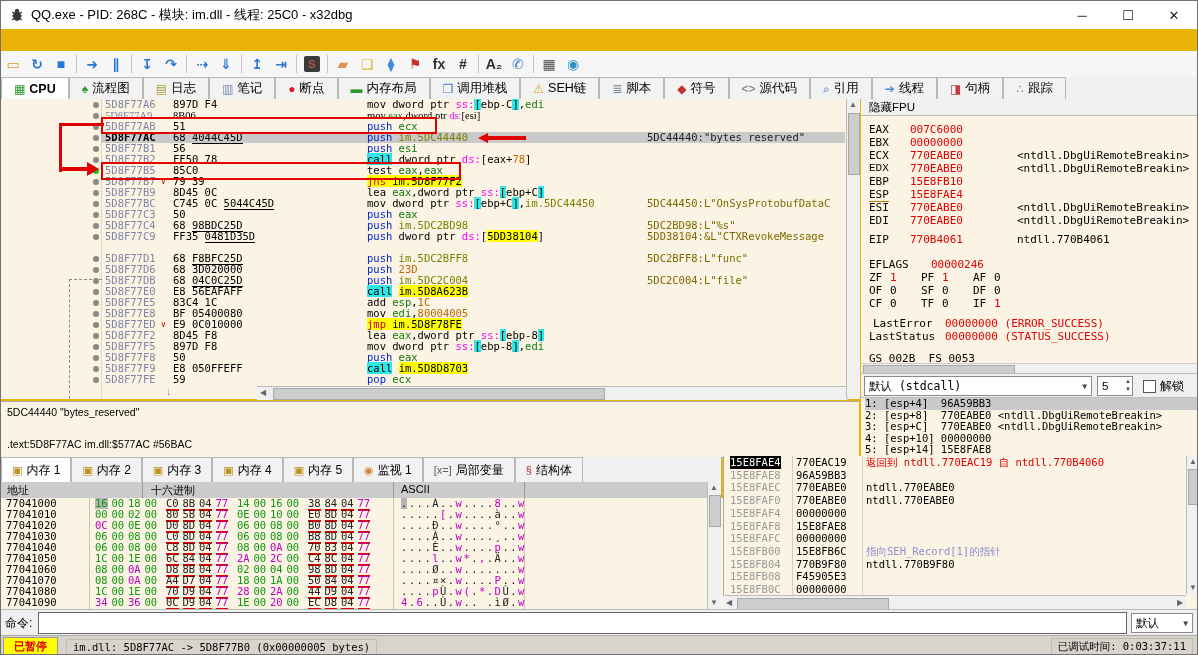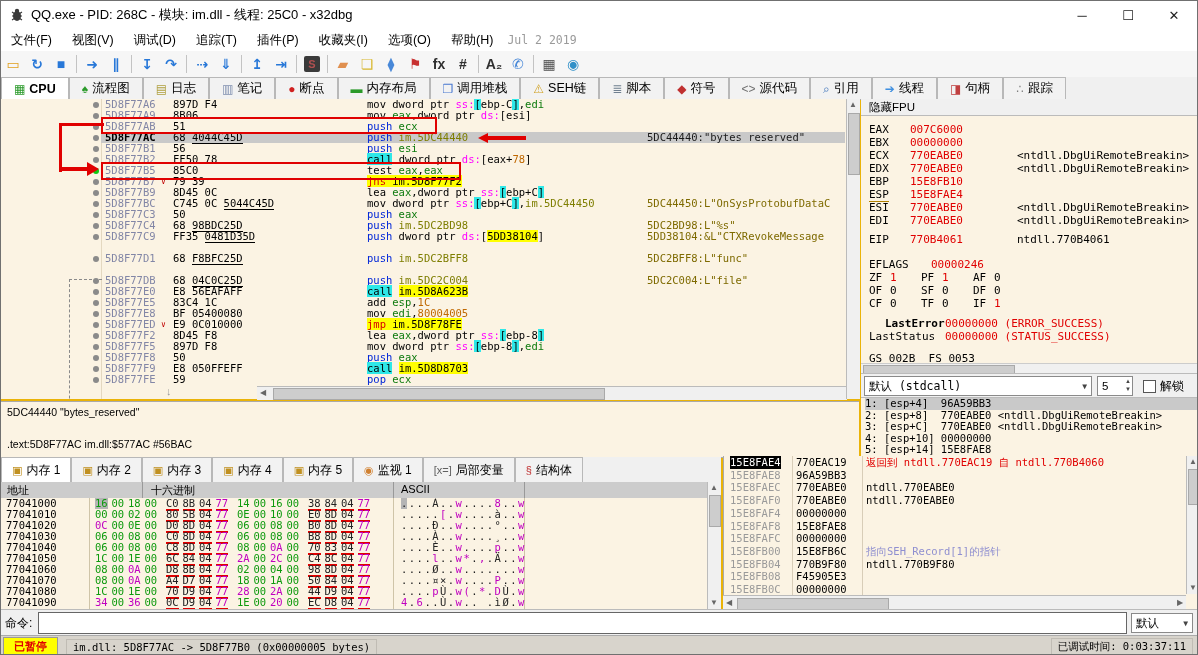--- a/index.html
+++ b/index.html
@@ -65,21 +65,21 @@
   
   #argspane{position:absolute;left:860px;top:396px;width:338px;height:59px;background:#fbf3e3;border-top:1px solid #bbb;overflow:hidden;}
   .arow{position:absolute;left:4px;font-size:10.5px;line-height:11.5px;white-space:pre;font-family:"DejaVu Sans Mono",monospace;color:#000;width:100%;}
   .arow.sel{background:#c9c9c9;}
   
   #btabs{position:absolute;left:0;top:456px;width:720px;height:25px;background:#f0f0f0;display:flex;border-bottom:1px solid #aaa;}
   .btab{display:flex;align-items:center;gap:4px;padding:0 10px;font-size:12px;border:1px solid #b8b8b8;border-bottom:none;background:#f2f2f2;height:24px;color:#000;}
   .btab.active{background:#fff;}
   #dumphdr{position:absolute;left:0;top:481px;width:720px;height:16px;background:#ccc;border-bottom:1px solid #999;font-size:11px;color:#000;}
   #dumphdr span{position:absolute;top:1px;}
-  #dump{position:absolute;left:0;top:497px;width:720px;height:111px;background:#fbf3e3;overflow:hidden;border-bottom:3px solid #15803d;}
+  #dump{position:absolute;left:0;top:497px;width:720px;height:111px;background:#fbf3e3;overflow:hidden;border-bottom:3px solid #15803d;padding-left:20px;}
   .mrow{position:absolute;left:0;width:100%;height:11px;font-size:10.5px;line-height:11px;font-family:"DejaVu Sans Mono",monospace;white-space:pre;}
   .maddr{position:absolute;left:5px;color:#000;}
   .hb{position:absolute;} .bz{color:#0d9a0d}.bmg{color:#c000c0}.bp{color:#222;}
   .bu{border-bottom:2px solid #e00000;}
   .bselect{background:#b4b4b4;}
   .ac-d{color:#222}.ac-m{color:#c000c0}
   .gsep{position:absolute;top:0;bottom:0;width:1px;background:#d8cdb8;}
   
   #stack{position:absolute;left:722px;top:455px;width:476px;height:153px;background:#fbf3e3;border-left:1px solid #aaa;overflow:hidden;}
   .srow{position:absolute;left:0;width:100%;height:12.7px;font-size:10.5px;line-height:12.7px;font-family:"DejaVu Sans Mono",monospace;white-space:pre;}
@@ -111,31 +111,20 @@
       <path d="M3 5 L6 7 M3 9 L5 9 M3 13 L6 11 M13 5 L10 7 M13 9 L11 9 M13 13 L10 11" stroke="#3a3a3a" stroke-width="1.2" fill="none"></path>
     </svg>
     <span id="title-text">QQ.exe - PID: 268C - 模块: im.dll - 线程: 25C0 - x32dbg</span>
     <div class="wbtns">
       <div class="wbtn">─</div>
       <div class="wbtn">☐</div>
       <div class="wbtn">✕</div>
     </div>
   </div>
 
-  <div id="menubar">
-      <div class="menu-item">文件(F)</div>
-      <div class="menu-item">视图(V)</div>
-      <div class="menu-item">调试(D)</div>
-      <div class="menu-item">追踪(T)</div>
-      <div class="menu-item">插件(P)</div>
-      <div class="menu-item">收藏夹(I)</div>
-      <div class="menu-item">选项(O)</div>
-      <div class="menu-item">帮助(H)</div>
-      <span id="build-date">Jul 2 2019</span>
-    </div>
 
   <div id="toolbar">
       <div class="tb-ico" style="color: rgb(224, 160, 32);">▭</div>
       <div class="tb-ico" style="color: rgb(40, 120, 216);">↻</div>
       <div class="tb-ico" style="color: rgb(40, 120, 216);">■</div>
       <div class="tb-sep"></div>
       <div class="tb-ico" style="color: rgb(40, 120, 216);">➜</div>
       <div class="tb-ico" style="color: rgb(40, 120, 216);">∥</div>
       <div class="tb-sep"></div>
       <div class="tb-ico" style="color: rgb(40, 120, 216);">↧</div>
@@ -224,33 +213,34 @@
       </div>
       <div class="vtab">
         <span class="ti" style="color: rgb(128, 128, 128);">∴</span>
         <span>跟踪</span>
       </div>
     </div>
 
   <div id="disasm">
       <div class="colline" style="left: 100px; background: rgb(228, 216, 192);"></div>
       <div class="drow" style="top: 0px;"><div class="dot"></div><span class="addr">5D8F77A6</span><span class="bts"><span style="border-bottom-color: rgb(0, 0, 0);">897D F4</span></span><span class="ins"><span class="m">mov </span><span class="m">dword ptr </span><span class="s">ss:</span><span class="cb">[</span><span class="m">ebp-C</span><span class="cb">]</span><span class="m">,</span><span class="r">edi</span></span></div>
-      <div class="drow" style="top: 11px;"><div class="dot"></div><span class="addr">5D8F77A9</span><span class="bts"><span style="border-bottom-color: rgb(0, 0, 0);">8B06</span></span><span class="ins"><span class="m">mov </span><span class="r">eax</span><span class="m">,</span><span class="m">dword ptr </span><span class="s">ds:</span><span class="m">[esi]</span></span></div>
+      <div class="drow" style="top: 11px; font-family: Liberation Serif, serif;"><div class="dot"></div><span class="addr">5D8F77A9</span><span class="bts"><span style="border-bottom-color: rgb(0, 0, 0);">8B06</span></span><span class="ins"><span class="m">mov </span><span class="r">eax</span><span class="m">,</span><span class="m">dword ptr </span><span class="s">ds:</span><span class="m">[esi]</span></span></div>
       <div class="drow" style="top: 22px;"><div class="dot"></div><span class="addr">5D8F77AB</span><span class="bts"><span style="border-bottom-color: rgb(0, 0, 0);">51</span></span><span class="ins"><span class="p">push </span><span class="r">ecx</span></span></div>
       <div class="drow sel" style="top: 33px;"><div class="band"></div><div class="dot"></div><span class="addr">5D8F77AC</span><span class="bts"><span style="border-bottom-color: rgb(0, 0, 0);">68 </span><span class="bu" style="border-bottom: 1px solid rgb(0, 0, 0);">4044C45D</span></span><span class="ins"><span class="p">push </span><span class="o">im.5DC44440</span></span><span class="cmt cms">5DC44440:"bytes_reserved"</span></div>
       <div class="drow" style="top: 44px;"><div class="dot"></div><span class="addr">5D8F77B1</span><span class="bts"><span style="border-bottom-color: rgb(0, 0, 0);">56</span></span><span class="ins"><span class="p">push </span><span class="r">esi</span></span></div>
       <div class="drow" style="top: 55px;"><div class="dot"></div><span class="addr">5D8F77B2</span><span class="bts"><span style="border-bottom-color: rgb(0, 0, 0);">FF50 78</span></span><span class="ins"><span class="ch">call</span><span class="m"> </span><span class="m">dword ptr </span><span class="s">ds:</span><span class="m">[eax+</span><span class="n">78</span><span class="m">]</span></span></div>
       <div class="drow" style="top: 66px;"><div class="dot green"></div><span class="addr">5D8F77B5</span><span class="bts"><span style="border-bottom-color: rgb(0, 0, 0);">85C0</span></span><span class="ins"><span class="m">test </span><span class="r">eax</span><span class="m">,</span><span class="r">eax</span></span></div>
       <div class="drow" style="top: 77px;"><div class="dot"></div><span class="addr">5D8F77B7</span><span class="vmark">∨</span><span class="bts"><span style="border-bottom-color: rgb(0, 0, 0);">79 39</span></span><span class="ins"><span class="jh">jns</span><span class="jt"> im.5D8F77F2</span></span></div>
       <div class="drow" style="top: 88px;"><div class="dot"></div><span class="addr">5D8F77B9</span><span class="bts"><span style="border-bottom-color: rgb(0, 0, 0);">8D45 0C</span></span><span class="ins"><span class="m">lea </span><span class="r">eax</span><span class="m">,</span><span class="m">dword ptr </span><span class="s">ss:</span><span class="cb">[</span><span class="m">ebp+C</span><span class="cb">]</span></span></div>
       <div class="drow" style="top: 99px;"><div class="dot"></div><span class="addr">5D8F77BC</span><span class="bts"><span style="border-bottom-color: rgb(0, 0, 0);">C745 0C </span><span class="bu" style="border-bottom: 1px solid rgb(0, 0, 0);">5044C45D</span></span><span class="ins"><span class="m">mov </span><span class="m">dword ptr </span><span class="s">ss:</span><span class="cb">[</span><span class="m">ebp+C</span><span class="cb">]</span><span class="m">,</span><span class="o">im.5DC44450</span></span><span class="cmt cm">5DC44450:L"OnSysProtobufDataC</span></div>
       <div class="drow" style="top: 110px;"><div class="dot"></div><span class="addr">5D8F77C3</span><span class="bts"><span style="border-bottom-color: rgb(0, 0, 0);">50</span></span><span class="ins"><span class="p">push </span><span class="r">eax</span></span></div>
       <div class="drow" style="top: 121px;"><div class="dot"></div><span class="addr">5D8F77C4</span><span class="bts"><span style="border-bottom-color: rgb(0, 0, 0);">68 </span><span class="bu" style="border-bottom: 1px solid rgb(0, 0, 0);">98BDC25D</span></span><span class="ins"><span class="p">push </span><span class="o">im.5DC2BD98</span></span><span class="cmt cm">5DC2BD98:L"%s"</span></div>
       <div class="drow" style="top: 132px;"><div class="dot"></div><span class="addr">5D8F77C9</span><span class="bts"><span style="border-bottom-color: rgb(0, 0, 0);">FF35 </span><span class="bu" style="border-bottom: 1px solid rgb(0, 0, 0);">0481D35D</span></span><span class="ins"><span class="p">push </span><span class="m">dword ptr </span><span class="s">ds:</span><span class="m">[</span><span class="yb">5DD38104</span><span class="m">]</span></span><span class="cmt cm">5DD38104:&amp;L"CTXRevokeMessage</span></div>
       <div class="drow" style="top: 154px;"><div class="dot"></div><span class="addr">5D8F77D1</span><span class="bts"><span style="border-bottom-color: rgb(0, 0, 0);">68 </span><span class="bu" style="border-bottom: 1px solid rgb(0, 0, 0);">F8BFC25D</span></span><span class="ins"><span class="p">push </span><span class="o">im.5DC2BFF8</span></span><span class="cmt cm">5DC2BFF8:L"func"</span></div>
+      <div class="drow" style="top: 165px;"><div class="dot"></div><span class="addr">5D8F77D6</span><span class="bts"><span style="border-bottom-color: rgb(0, 0, 0);">68 3D020000</span></span><span class="ins"><span class="p">push </span><span class="n">23D</span></span></div>
       <div class="drow" style="top: 176px;"><div class="dot"></div><span class="addr">5D8F77DB</span><span class="bts"><span style="border-bottom-color: rgb(0, 0, 0);">68 </span><span class="bu" style="border-bottom: 1px solid rgb(0, 0, 0);">04C0C25D</span></span><span class="ins"><span class="p">push </span><span class="o">im.5DC2C004</span></span><span class="cmt cm">5DC2C004:L"file"</span></div>
       <div class="drow" style="top: 187px;"><div class="dot"></div><span class="addr">5D8F77E0</span><span class="bts"><span style="border-bottom-color: rgb(0, 0, 0);">E8 56EAFAFF</span></span><span class="ins"><span class="ch">call</span><span class="m"> </span><span class="jt">im.5D8A623B</span></span></div>
       <div class="drow" style="top: 198px;"><div class="dot"></div><span class="addr">5D8F77E5</span><span class="bts"><span style="border-bottom-color: rgb(0, 0, 0);">83C4 1C</span></span><span class="ins"><span class="m">add </span><span class="r">esp</span><span class="m">,</span><span class="n">1C</span></span></div>
       <div class="drow" style="top: 209px;"><div class="dot"></div><span class="addr">5D8F77E8</span><span class="bts"><span style="border-bottom-color: rgb(0, 0, 0);">BF 05400080</span></span><span class="ins"><span class="m">mov </span><span class="r">edi</span><span class="m">,</span><span class="n">80004005</span></span></div>
       <div class="drow" style="top: 220px;"><div class="dot"></div><span class="addr">5D8F77ED</span><span class="vmark">∨</span><span class="bts"><span style="border-bottom-color: rgb(0, 0, 0); margin-top: 40px;">E9 0C010000</span></span><span class="ins"><span class="jh">jmp</span><span class="jt"> im.5D8F78FE</span></span></div>
       <div class="drow" style="top: 231px;"><div class="dot"></div><span class="addr">5D8F77F2</span><span class="bts"><span style="border-bottom-color: rgb(0, 0, 0);">8D45 F8</span></span><span class="ins"><span class="m">lea </span><span class="r">eax</span><span class="m">,</span><span class="m">dword ptr </span><span class="s">ss:</span><span class="cb">[</span><span class="m">ebp-8</span><span class="cb">]</span></span></div>
       <div class="drow" style="top: 242px;"><div class="dot"></div><span class="addr">5D8F77F5</span><span class="bts"><span style="border-bottom-color: rgb(0, 0, 0);">897D F8</span></span><span class="ins"><span class="m">mov </span><span class="m">dword ptr </span><span class="s">ss:</span><span class="cb">[</span><span class="m">ebp-8</span><span class="cb">]</span><span class="m">,</span><span class="r">edi</span></span></div>
       <div class="drow" style="top: 253px;"><div class="dot"></div><span class="addr">5D8F77F8</span><span class="bts"><span style="border-bottom-color: rgb(0, 0, 0);">50</span></span><span class="ins"><span class="p">push </span><span class="r">eax</span></span></div>
       <div class="drow" style="top: 264px;"><div class="dot"></div><span class="addr">5D8F77F9</span><span class="bts"><span style="border-bottom-color: rgb(0, 0, 0);">E8 050FFEFF</span></span><span class="ins"><span class="ch">call</span><span class="m"> </span><span class="jt">im.5D8D8703</span></span></div>
       <div class="drow" style="top: 275px;"><div class="dot"></div><span class="addr">5D8F77FE</span><span class="bts"><span style="border-bottom-color: rgb(0, 0, 0);">59</span></span><span class="ins"><span class="p">pop </span><span class="r">ecx</span></span></div>
@@ -278,31 +268,31 @@
   <div id="infobox">
     <div style="top:4px;">5DC44440 "bytes_reserved"</div>
     <div style="top:36px;">.text:5D8F77AC im.dll:$577AC #56BAC</div>
   </div>
 
   <div id="regpane">
     <div id="reghdr">隐藏FPU</div>
   <div class="rrow" style="top: 24px; left: 8px;"><span class="rname" style="position: absolute; left: 0px;">EAX</span><span class="rval" style="position: absolute; left: 41px;">007C6000</span></div>
       <div class="rrow" style="top: 37px; left: 8px;"><span class="rname" style="position: absolute; left: 0px;">EBX</span><span class="rval" style="position: absolute; left: 41px;">00000000</span></div>
       <div class="rrow" style="top: 50px; left: 8px;"><span class="rname" style="position: absolute; left: 0px;">ECX</span><span class="rval" style="position: absolute; left: 41px;">770EABE0</span><span class="rextra" style="position: absolute; left: 148px;">&lt;ntdll.DbgUiRemoteBreakin&gt;</span></div>
-      <div class="rrow" style="top: 63px; left: 8px;"><span class="rname" style="position: absolute; left: 0px;">EDX</span><span class="rval" style="position: absolute; left: 41px;">770EABE0</span><span class="rextra" style="position: absolute; left: 148px;">&lt;ntdll.DbgUiRemoteBreakin&gt;</span></div>
+      <div class="rrow" style="top: 63px; left: 8px;"><span class="rname" style="position: absolute; left: 0px; font-family: Liberation Mono, monospace;">EDX</span><span class="rval" style="position: absolute; left: 41px;">770EABE0</span><span class="rextra" style="position: absolute; left: 148px;">&lt;ntdll.DbgUiRemoteBreakin&gt;</span></div>
       <div class="rrow" style="top: 76px; left: 8px;"><span class="rname" style="position: absolute; left: 0px;">EBP</span><span class="rval" style="position: absolute; left: 41px;">15E8FB10</span></div>
       <div class="rrow" style="top: 89px; left: 8px;"><span class="rname underl" style="position: absolute; left: 0px;">ESP</span><span class="rval" style="position: absolute; left: 41px;">15E8FAE4</span></div>
       <div class="rrow" style="top: 102px; left: 8px;"><span class="rname" style="position: absolute; left: 0px;">ESI</span><span class="rval" style="position: absolute; left: 41px;">770EABE0</span><span class="rextra" style="position: absolute; left: 148px;">&lt;ntdll.DbgUiRemoteBreakin&gt;</span></div>
       <div class="rrow" style="top: 115px; left: 8px;"><span class="rname" style="position: absolute; left: 0px;">EDI</span><span class="rval" style="position: absolute; left: 41px;">770EABE0</span><span class="rextra" style="position: absolute; left: 148px;">&lt;ntdll.DbgUiRemoteBreakin&gt;</span></div>
       <div class="rrow" style="top: 134px; left: 8px;"><span class="rname" style="position: absolute; left: 0px;">EIP</span><span class="rval" style="position: absolute; left: 41px;">770B4061</span><span class="rextra" style="position: absolute; left: 148px;">ntdll.770B4061</span></div>
       <div class="rrow" style="top: 159px; left: 8px;"><span class="rname" style="position: absolute; left: 0px;">EFLAGS</span><span class="rval" style="position: absolute; left: 62px;">00000246</span></div>
       <div class="rrow" style="top: 172px; left: 8px;"><span class="rname" style="position: absolute; left: 0px;">ZF</span><span class="rval" style="position: absolute; left: 21px;">1</span><span class="rname" style="position: absolute; left: 52px;">PF</span><span class="rval" style="position: absolute; left: 73px;">1</span><span class="rname" style="position: absolute; left: 104px;">AF</span><span class="rzero" style="position: absolute; left: 125px;">0</span></div>
       <div class="rrow" style="top: 185px; left: 8px;"><span class="rname" style="position: absolute; left: 0px;">OF</span><span class="rzero" style="position: absolute; left: 21px;">0</span><span class="rname" style="position: absolute; left: 52px;">SF</span><span class="rzero" style="position: absolute; left: 73px;">0</span><span class="rname" style="position: absolute; left: 104px;">DF</span><span class="rzero" style="position: absolute; left: 125px;">0</span></div>
       <div class="rrow" style="top: 198px; left: 8px;"><span class="rname" style="position: absolute; left: 0px;">CF</span><span class="rzero" style="position: absolute; left: 21px;">0</span><span class="rname" style="position: absolute; left: 52px;">TF</span><span class="rzero" style="position: absolute; left: 73px;">0</span><span class="rname" style="position: absolute; left: 104px;">IF</span><span class="rval" style="position: absolute; left: 125px;">1</span></div>
-      <div class="rrow" style="top: 218px; left: 8px;"><span class="rname" style="position: absolute; left: 16px; font-weight: bold;">LastError</span><span class="rval" style="position: absolute; left: 76px;">00000000 (ERROR_SUCCESS)</span></div>
+      <div class="rrow" style="top: 218px; left: 8px;"><span class="rname" style="position: absolute; left: 4px;">LastError</span><span class="rval" style="position: absolute; left: 76px;">00000000 (ERROR_SUCCESS)</span></div>
       <div class="rrow" style="top: 231px; left: 8px;"><span class="rname" style="position: absolute; left: 0px;">LastStatus</span><span class="rval" style="position: absolute; left: 76px;">00000000 (STATUS_SUCCESS)</span></div>
       <div class="rrow" style="top: 253px; left: 8px;"><span class="rname" style="position: absolute; left: 0px;">GS 002B  FS 0053</span></div>
     </div>
 
   <div class="sb" style="left:860px;top:362px;width:338px;height:10px;border-top:1px solid #ccc;">
     <div class="thumb" style="left:2px;top:1px;width:150px;height:7px;"></div>
   </div>
 
   <div id="convrow">
     <div class="combo" style="width:218px;margin-left:3px;">

